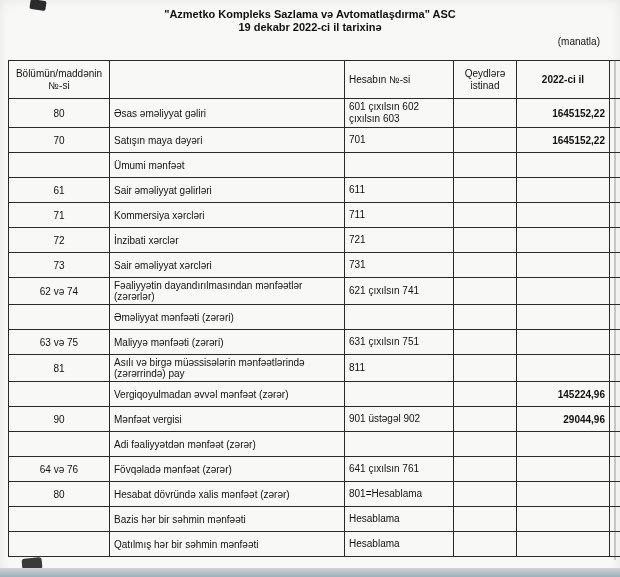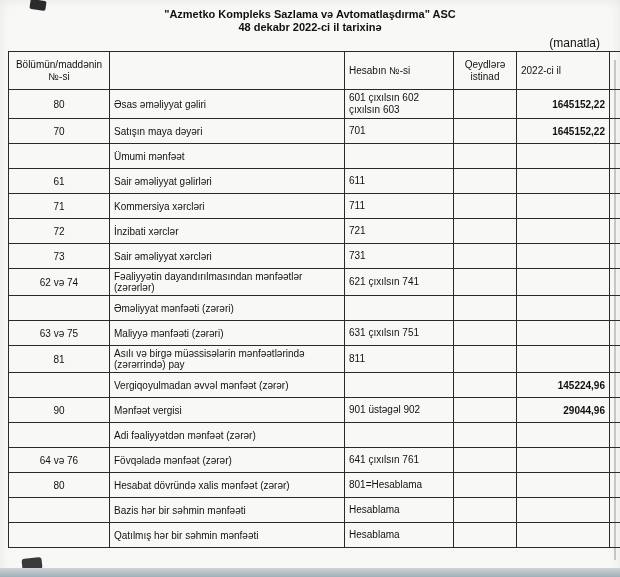--- a/index.html
+++ b/index.html
@@ -16,24 +16,24 @@
   }
   .titles{
     text-align:center;
     padding-top:8px;
     font-weight:bold;
     font-size:11px;
     line-height:13px;
   }
   .manat-note{
     text-align:right;
-    font-size:12px;
+    font-size:10px;
     padding-right:20px;
     margin-top:2px;
-    margin-bottom:1px;
+    margin-bottom:13px;
   }
   table.report{
     border-collapse:collapse;
     table-layout:fixed;
     margin-left:8px;
     width:586px;
     font-size:10px;
   }
   table.report th, table.report td{
     border:1px solid #2a2a2a;
@@ -70,33 +70,33 @@
 </style>
 </head>
 <body>
 
 <div class="page">
 
   <div class="artifact-tl"></div>
 
   <div class="titles">
     <div>"Azmetko Kompleks Sazlama və Avtomatlaşdırma" ASC</div>
-    <div>48 dekabr 2022-ci il tarixinə</div>
+    <div>19 dekabr 2022-ci il tarixinə</div>
   </div>
 
   <div class="manat-note">(manatla)</div>
 
   <table class="report">
     <thead>
       <tr>
         <th class="col-section">Bölümün/maddənin №-si</th>
         <th class="col-desc"></th>
         <th class="col-account">Hesabın №-si</th>
         <th class="col-note">Qeydlərə istinad</th>
-        <th class="col-value" style="text-align:left;font-weight:normal;">2022-ci il</th>
+        <th class="col-value" style="text-align:center;font-weight:bold;">2022-ci il</th>
         <th class="col-end"></th>
       </tr>
     </thead>
     <tbody>
         <tr>
           <td class="col-section">80</td>
           <td class="col-desc">Əsas əməliyyat gəliri</td>
           <td class="col-account">601 çıxılsın 602 çıxılsın 603</td>
           <td class="col-note"></td>
           <td class="col-value">1645152,22</td>

